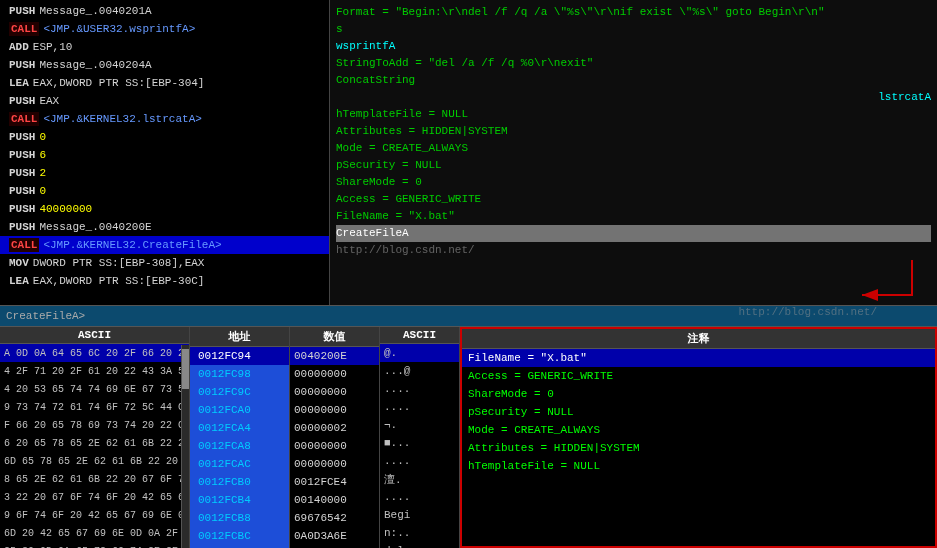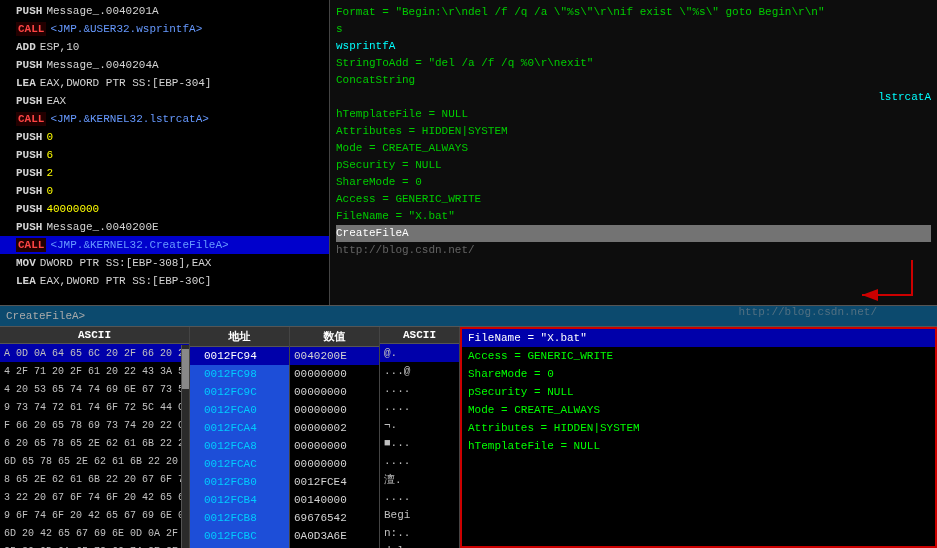--- a/index.html
+++ b/index.html
@@ -25,21 +25,21 @@
       background: #000;
       overflow: hidden;
       border-right: 1px solid #444;
       padding: 2px 0;
     }
 
     .disasm-line {
       height: 18px;
       display: flex;
       align-items: center;
-      padding: 0 16px;
+      padding: 0 9px;
       white-space: nowrap;
     }
 
     .disasm-line.selected {
       background: #0000cc;
     }
 
     .opcode-push { color: #d4d4d4; }
     .opcode-call { color: #ff4444; background: #220000; padding: 1px 2px; }
     .opcode-text { font-weight: bold; }
@@ -126,21 +126,21 @@
       text-align: center;
       padding: 2px 0;
       font-weight: bold;
       border-bottom: 1px solid #555;
     }
 
     .addr-row {
       height: 18px;
       display: flex;
       align-items: center;
-      padding: 0 14px;
+      padding: 0 8px;
       color: #00ccff;
       white-space: nowrap;
       font-size: 11px;
     }
 
     .addr-row.selected {
       background: #0000aa;
       color: #fff;
     }
 
@@ -408,20 +408,21 @@
           <div class="ascii2-row">....</div>
           <div class="ascii2-row">澶.</div>
           <div class="ascii2-row">....</div>
           <div class="ascii2-row">Begi</div>
           <div class="ascii2-row">n:..</div>
           <div class="ascii2-row">del </div>
         </div>
     </div>
 
     <div id="comment-col">
+      <div class="comment-col-header">注释</div>
       <div id="comment-rows">
           <div class="comment-row selected">FileName = "X.bat"</div>
           <div class="comment-row">Access = GENERIC_WRITE</div>
           <div class="comment-row">ShareMode = 0</div>
           <div class="comment-row">pSecurity = NULL</div>
           <div class="comment-row">Mode = CREATE_ALWAYS</div>
           <div class="comment-row">Attributes = HIDDEN|SYSTEM</div>
           <div class="comment-row">hTemplateFile = NULL</div>
           <div class="comment-row"></div>
           <div class="comment-row"></div>

